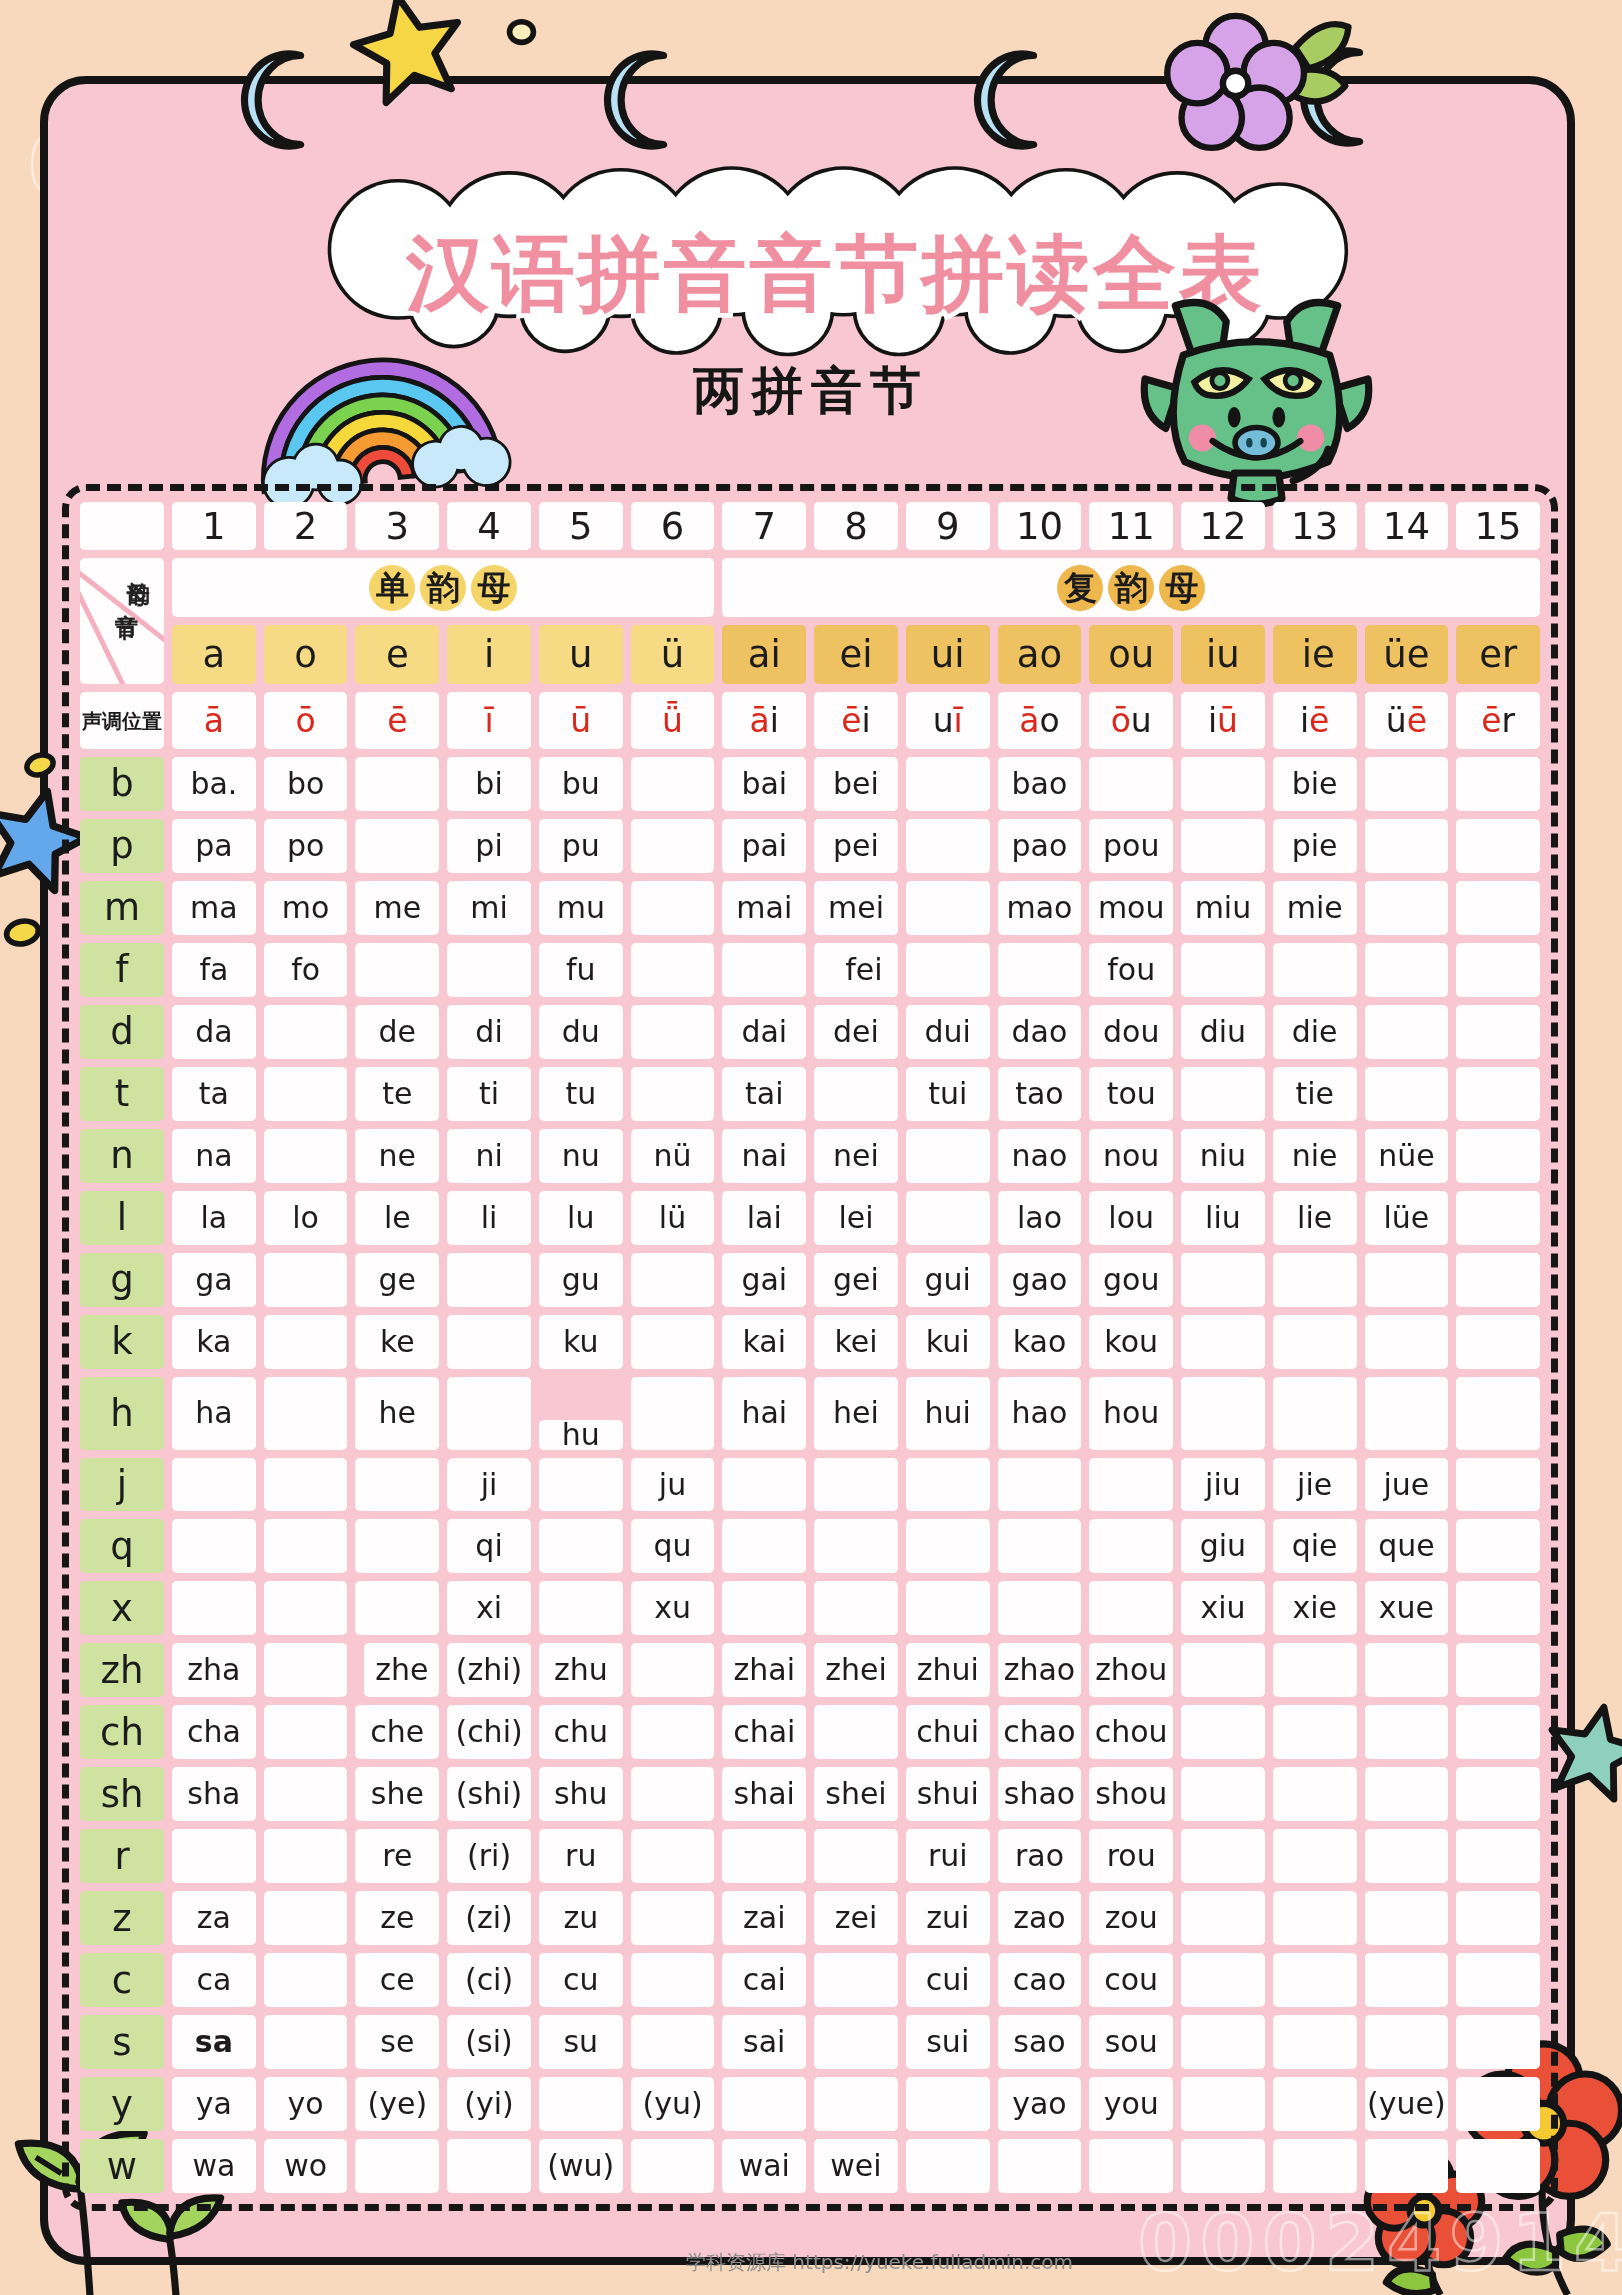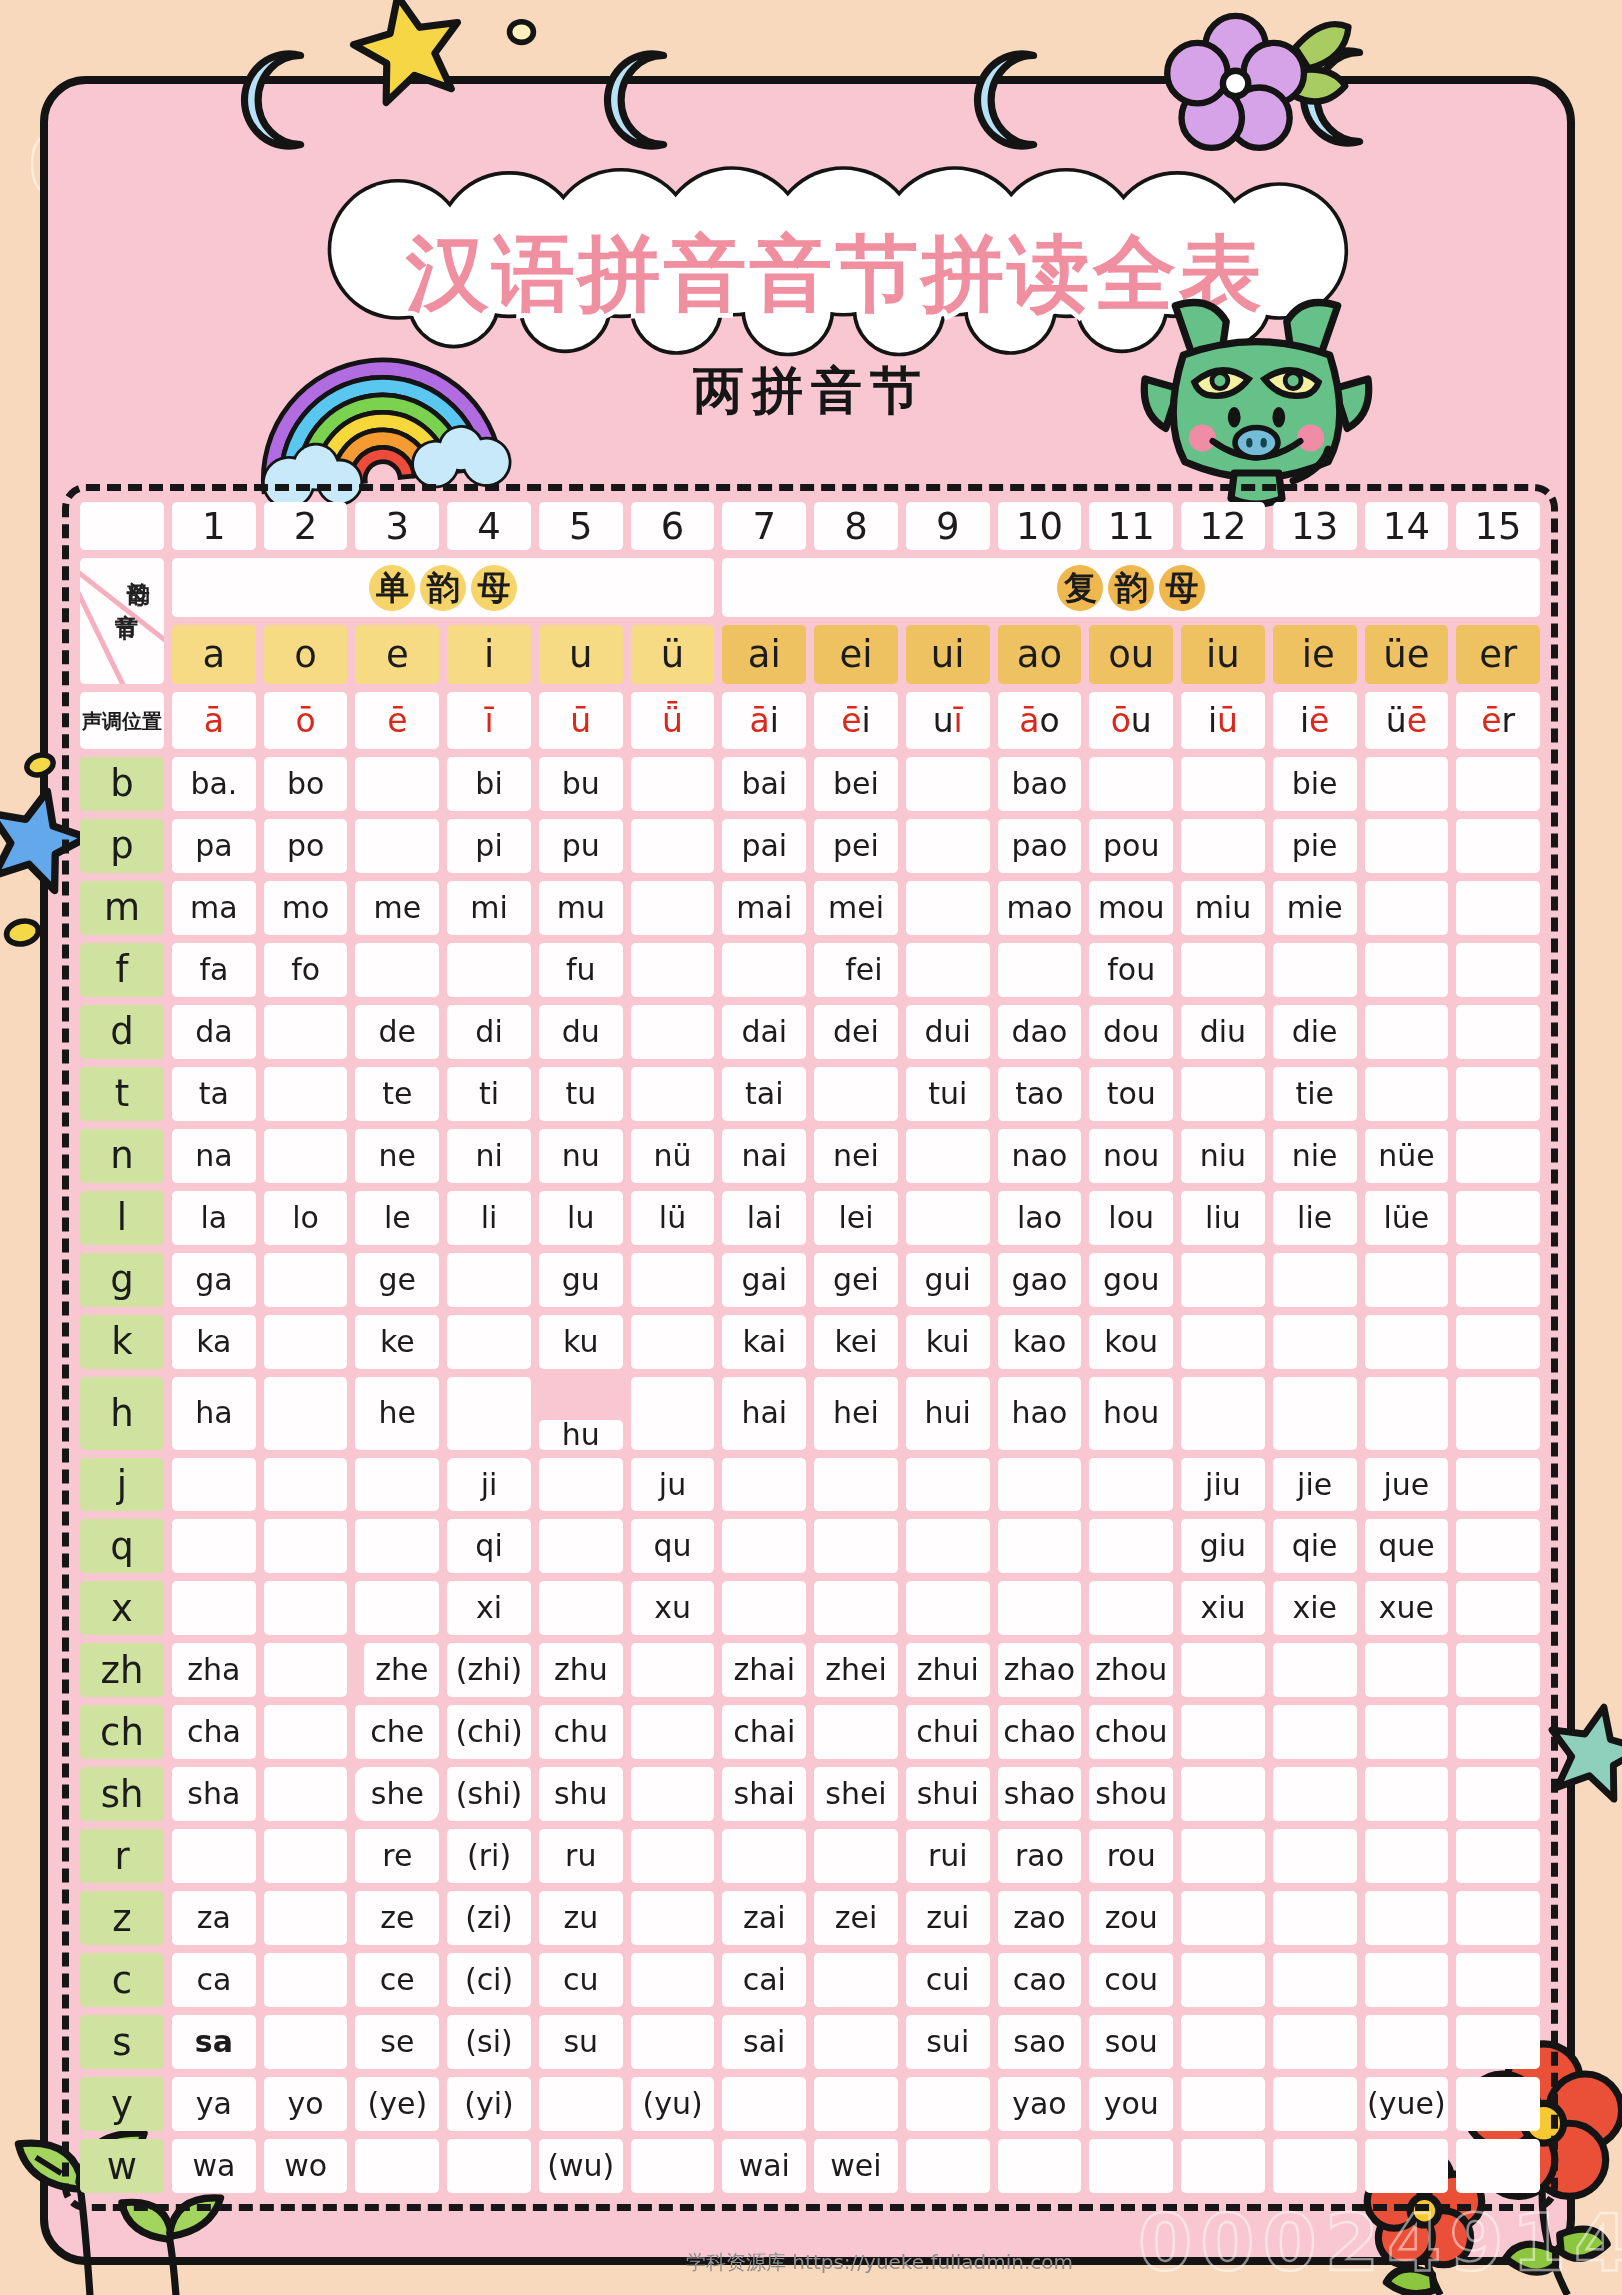--- a/index.html
+++ b/index.html
@@ -590,21 +590,21 @@
       <div class="cell" style="grid-area: 20 / 10;">chui</div>
       <div class="cell" style="grid-area: 20 / 11;">chao</div>
       <div class="cell" style="grid-area: 20 / 12;">chou</div>
       <div class="cell" style="grid-area: 20 / 13;"></div>
       <div class="cell" style="grid-area: 20 / 14;"></div>
       <div class="cell" style="grid-area: 20 / 15;"></div>
       <div class="cell" style="grid-area: 20 / 16;"></div>
       <div class="cell lab" style="grid-area: 21 / 1;">sh</div>
       <div class="cell" style="grid-area: 21 / 2;">sha</div>
       <div class="cell" style="grid-area: 21 / 3;"></div>
-      <div class="cell" style="grid-area: 21 / 4; border-radius: 11px;">she</div>
+      <div class="cell" style="grid-area: 21 / 4;">she</div>
       <div class="cell" style="grid-area: 21 / 5;">(shi)</div>
       <div class="cell" style="grid-area: 21 / 6;">shu</div>
       <div class="cell" style="grid-area: 21 / 7;"></div>
       <div class="cell" style="grid-area: 21 / 8;">shai</div>
       <div class="cell" style="grid-area: 21 / 9;">shei</div>
       <div class="cell" style="grid-area: 21 / 10;">shui</div>
       <div class="cell" style="grid-area: 21 / 11;">shao</div>
       <div class="cell" style="grid-area: 21 / 12;">shou</div>
       <div class="cell" style="grid-area: 21 / 13;"></div>
       <div class="cell" style="grid-area: 21 / 14;"></div>

